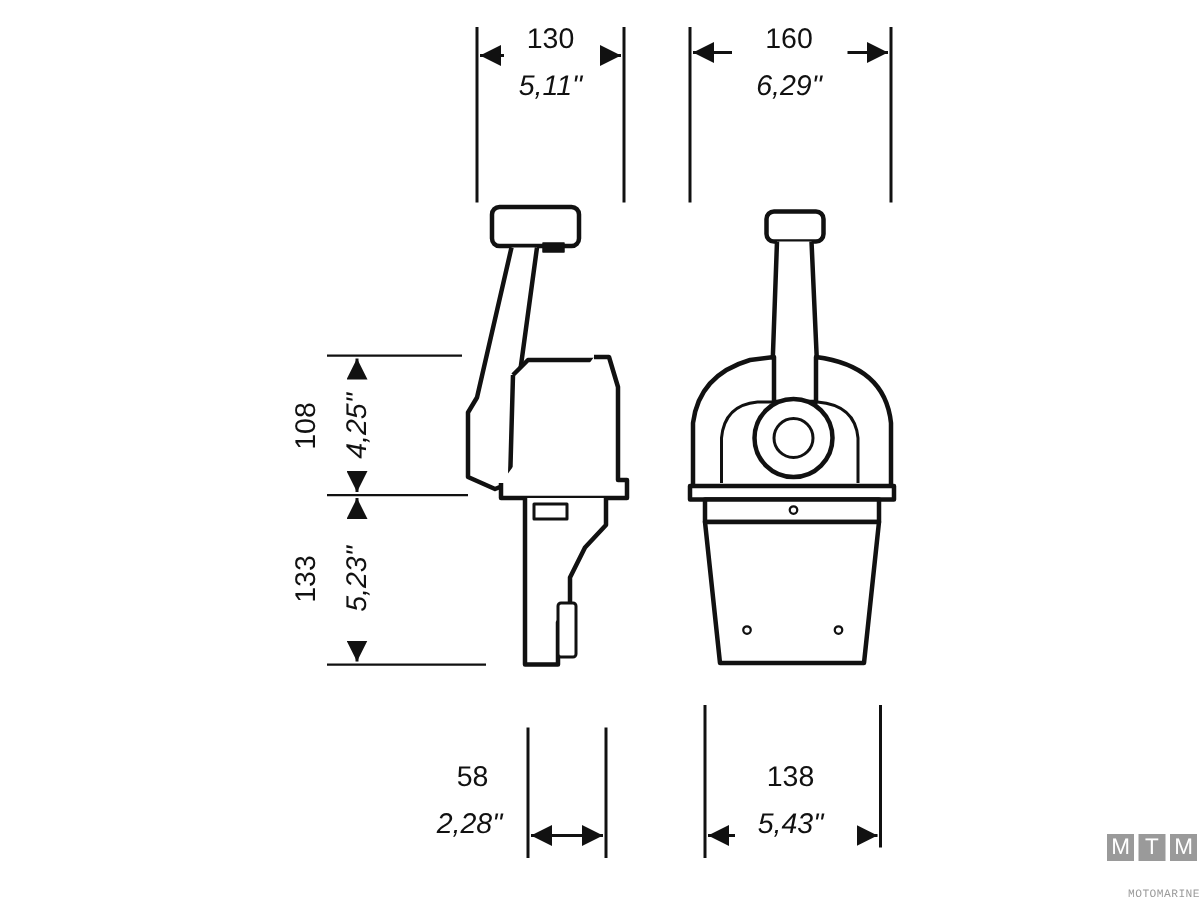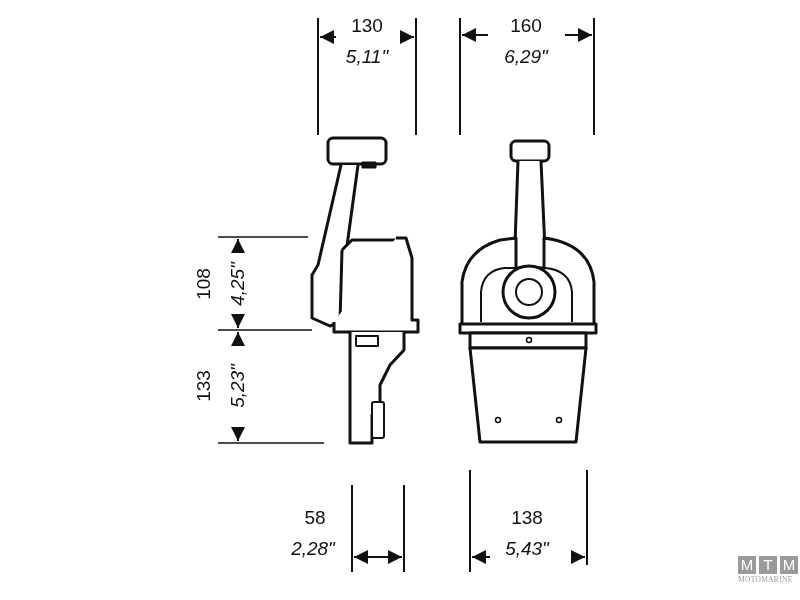--- a/index.html
+++ b/index.html
@@ -3,21 +3,21 @@
 <meta charset="utf-8">
 <style>
   html, body { margin:0; padding:0; background:#ffffff; }
   body { width:800px; height:600px; position:relative; overflow:hidden; font-family:"Liberation Sans", sans-serif; }
   svg { position:absolute; left:0; top:0; }
   .dim { font-family:"Liberation Sans", sans-serif; font-size:19px; fill:#111; }
   .dimi { font-family:"Liberation Sans", sans-serif; font-size:19px; font-style:italic; fill:#111; }
   .logo { position:absolute; left:738px; top:556px; width:62px; }
   .logo-boxes { display:flex; gap:3px; }
   .logo-box { width:18px; height:18px; background:#9a9a9a; color:#fff; font-size:15px; text-align:center; line-height:18px; font-family:"Liberation Sans", sans-serif; }
-  .logo-text { font-size:7.5px; color:#9a9a9a; letter-spacing:0.3px; margin-top:1px; font-family:Liberation Serif, serif; }
+  .logo-text { font-size:7.5px; color:#9a9a9a; letter-spacing:0.3px; margin-top:19px; font-family:Liberation Mono, monospace;text-align:right; }
 </style>
 </head>
 <body>
 
 <svg width="800" height="600" viewBox="0 0 800 600">
   <defs>
     <marker id="ar" viewBox="0 0 10 10" refX="10" refY="5" markerWidth="7" markerHeight="7" orient="auto-start-reverse">
       <path d="M0,0 L10,5 L0,10 z" fill="#111"></path>
     </marker>
   </defs>

